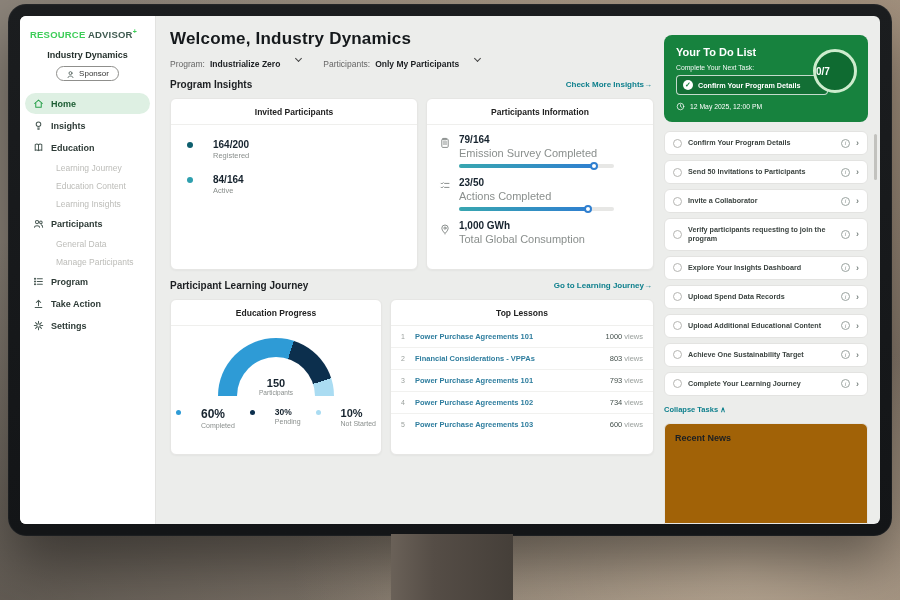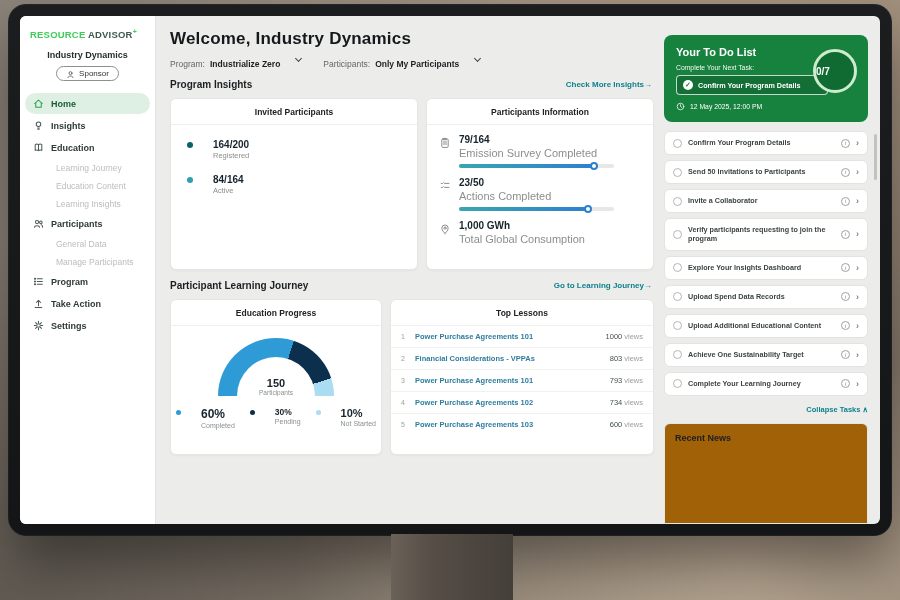--- a/index.html
+++ b/index.html
@@ -126,21 +126,21 @@
     border:3.5px solid #cdeccd; background:#0f6b31; display:flex; align-items:center; justify-content:flex-start;
     font-size:10px; font-weight:bold; }
   .tasks { margin-top:9px; }
   .task { display:flex; align-items:center; gap:6px; background:#fff; border:1px solid #e3e3e1;
     border-radius:6px; padding:6px 8px; margin-bottom:5px; cursor:pointer; }
   .task-check { width:9px; height:9px; border:1.2px solid #b5b5b2; border-radius:50%; flex:none; cursor:pointer; }
   .task-label { flex:1; font-size:7.2px; font-weight:bold; color:#3a423f; line-height:1.3; }
   .task-info { width:9px; height:9px; border:1px solid #9aa3a0; border-radius:50%; color:#8a9390;
     font-size:6px; display:flex; align-items:center; justify-content:center; font-style:italic; flex:none; cursor:pointer; }
   .task-chevron { color:#7d8683; font-size:9px; font-weight:bold; flex:none; cursor:pointer; }
-  .collapse { text-align:right; font-size:7.5px; font-weight:bold; color:#0d7f8c; padding:4px 0 9px; cursor:pointer; }
+  .collapse { text-align:left; font-size:7.5px; font-weight:bold; color:#0d7f8c; padding:4px 0 9px; cursor:pointer; }
   .news-card { background:#a16207; border:1px solid #e6e6e4; border-radius:6px 6px 0 0; padding:9px 10px; flex:1; }
   .news-title { font-size:9px; font-weight:bold; color:#1c1f22; }
 
   .v-scroll { position:absolute; right:3px; top:118px; width:3px; height:46px; background:#c2c2be; border-radius:2px; cursor:pointer; }
 </style>
 </head>
 <body>
 
 <div class="monitor">
   <div class="screen">

